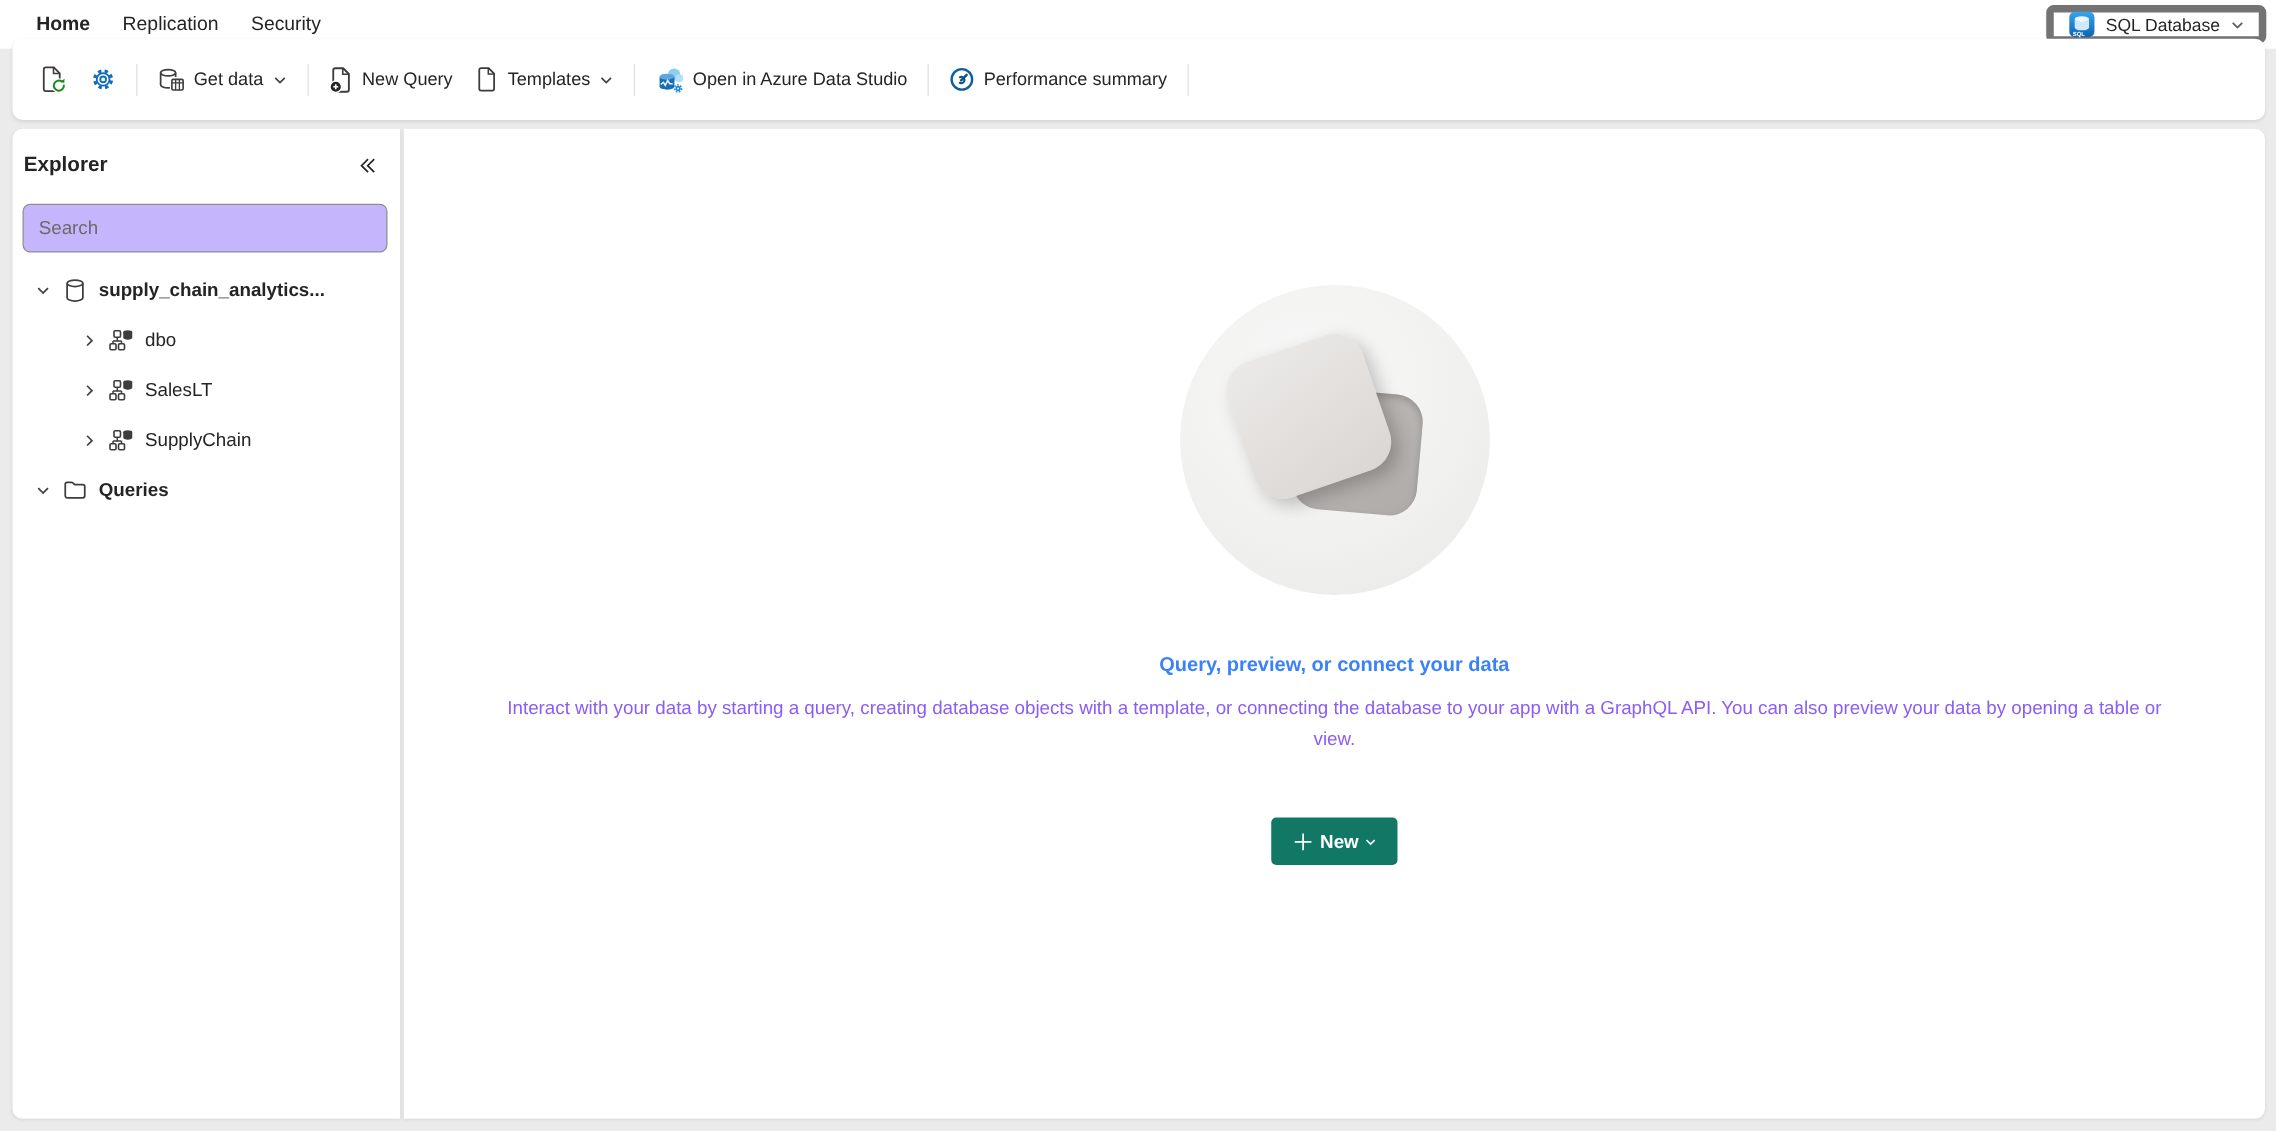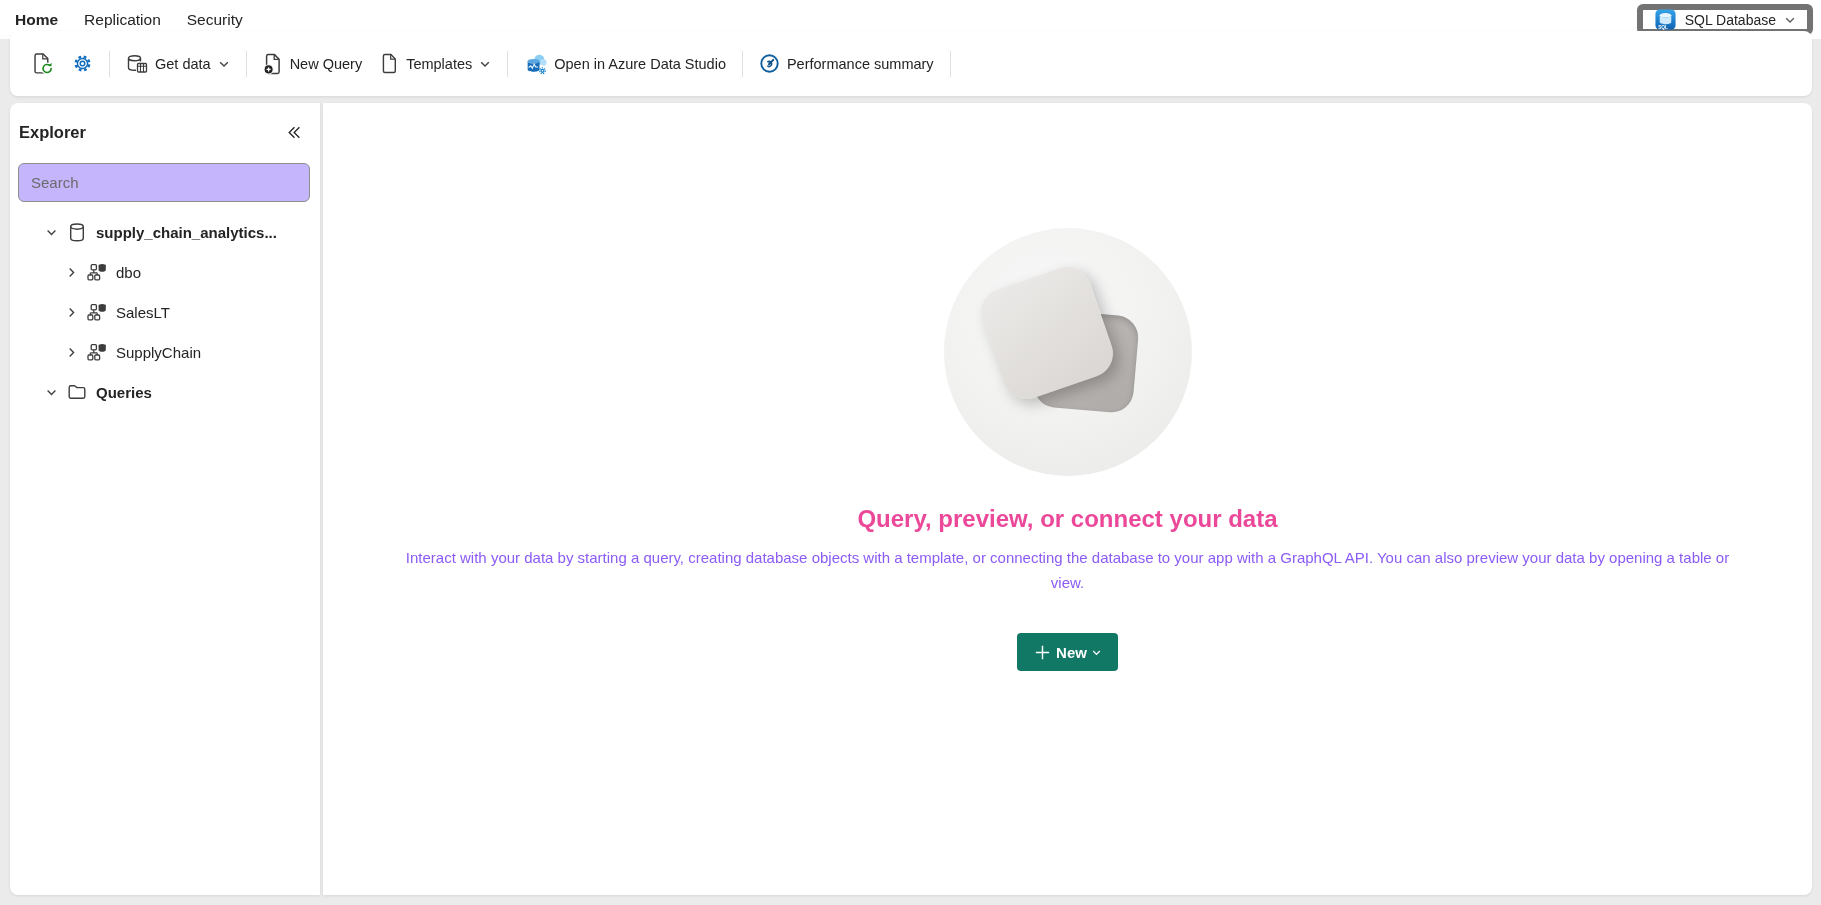--- a/index.html
+++ b/index.html
@@ -5,21 +5,21 @@
   *{box-sizing:border-box;margin:0;padding:0}
   html,body{width:1821px;height:905px}
   body{
     position:relative;overflow:hidden;
     background:#ebebeb;color:#242424;
     font-family:"Liberation Sans",sans-serif;
   }
   
   .tabs-strip{position:absolute;top:0;left:0;right:0;height:39px;background:#fff;
     display:flex;align-items:center;justify-content:space-between;padding-right:8px}
-  .tabs{display:flex;height:100%;padding-left:2px}
+  .tabs{display:flex;height:100%;padding-left:16px}
   .tab{position:relative;display:flex;align-items:center;padding:0 13px;font-size:15.5px;cursor:pointer;color:#242424}
   .tab.active .tab-label{font-weight:700}
   .tab.active::after{content:"";position:absolute;left:12px;right:12px;bottom:3px;height:3px;border-radius:2px;background:#117865}
   .workload-switcher{display:flex;align-items:center;gap:8px;height:31px;padding:0 11px;
     border:6px solid #737373;border-radius:6px;background:#fff;font-size:14px;cursor:pointer;
     box-shadow:0 1px 2px rgba(0,0,0,.05)}
   
   .toolbar{position:absolute;top:31px;left:10px;right:9px;height:65px;background:#fff;border-radius:8px;
     box-shadow:0 1px 3px rgba(0,0,0,.09);display:flex;align-items:center;padding:0 8px 0 12px}
   .tb-btn{display:flex;align-items:center;gap:7px;height:36px;padding:0 9px;border-radius:4px;
@@ -31,40 +31,40 @@
     border-radius:8px 0 0 8px;box-shadow:0 1px 3px rgba(0,0,0,.09)}
   .explorer-header{display:flex;align-items:center;justify-content:space-between;padding:16px 14px 0 9px}
   .explorer-title{font-size:16.5px;font-weight:700;line-height:22px}
   .collapse-btn{width:26px;height:26px;display:flex;align-items:center;justify-content:center;border-radius:4px;cursor:pointer}
   .search-wrap{margin:18px 10px 8px 8px}
   .search-input{width:100%;height:39px;border:1px solid #8f8f8f;border-radius:6px;padding:0 12px;
     font-size:15px;color:#242424;font-family:"Liberation Sans",sans-serif;outline:none;background:#c4b5fd}
   .search-input::placeholder{color:#6b6b6b}
   .tree{padding-top:2px}
   .tree-row{display:flex;align-items:center;height:40px;cursor:pointer;gap:9px}
-  .tree-row.lvl0{padding-left:34px}
+  .tree-row.lvl0{padding-left:17px}
   .tree-row.lvl1{padding-left:54px}
   .tree-chevron{width:14px;height:14px;display:flex;align-items:center;justify-content:center;flex:none}
   .tree-label{font-size:15px;white-space:nowrap;overflow:hidden;text-overflow:ellipsis}
   .tree-label.bold{font-weight:700}
   
   .main-card{position:absolute;top:103px;left:323px;right:9px;bottom:10px;background:#fff;
     border-radius:0 8px 8px 0;box-shadow:0 1px 3px rgba(0,0,0,.09);
     display:flex;flex-direction:column;align-items:center;padding-top:125px}
   .illus-circle{position:relative;width:248px;height:248px;border-radius:50%;flex:none;
     background:radial-gradient(circle at 42% 32%, #f8f8f8 0%, #f1f1f0 55%, #e9e8e7 100%)}
   .sq-back{position:absolute;left:92px;top:85px;width:100px;height:97px;border-radius:22px;
     background:linear-gradient(145deg,#bdbab7,#aeaba8);transform:rotate(5deg);
     box-shadow:inset 0 3px 6px rgba(0,0,0,.18)}
   .sq-front{position:absolute;left:46px;top:48px;width:114px;height:114px;border-radius:24px;
     background:linear-gradient(160deg,#eceae8,#d9d6d3);transform:rotate(-19deg);
     box-shadow:4px 7px 14px rgba(0,0,0,.22)}
-  .empty-title{margin-top:29px;font-size:24px;font-weight:700;color:#ec4899}
+  .empty-title{margin-top:48px;font-size:16px;font-weight:700;color:#3b82f6}
   .empty-desc{margin-top:12px;max-width:1330px;text-align:center;font-size:15px;line-height:25px;color:#8b5cf6}
-  .new-btn{margin-top:38px;display:flex;align-items:center;gap:4px;height:38px;padding:0 16px;
+  .new-btn{margin-top:50px;display:flex;align-items:center;gap:4px;height:38px;padding:0 16px;
     background:#117865;border:none;border-radius:4px;color:#fff;cursor:pointer;
     font-family:"Liberation Sans",sans-serif}
   .new-btn-label{font-size:15px;font-weight:700;color:#fff}
   svg{display:block}
 </style>
 </head>
 <body>
 
 <div class="tabs-strip">
   <div class="tabs">

